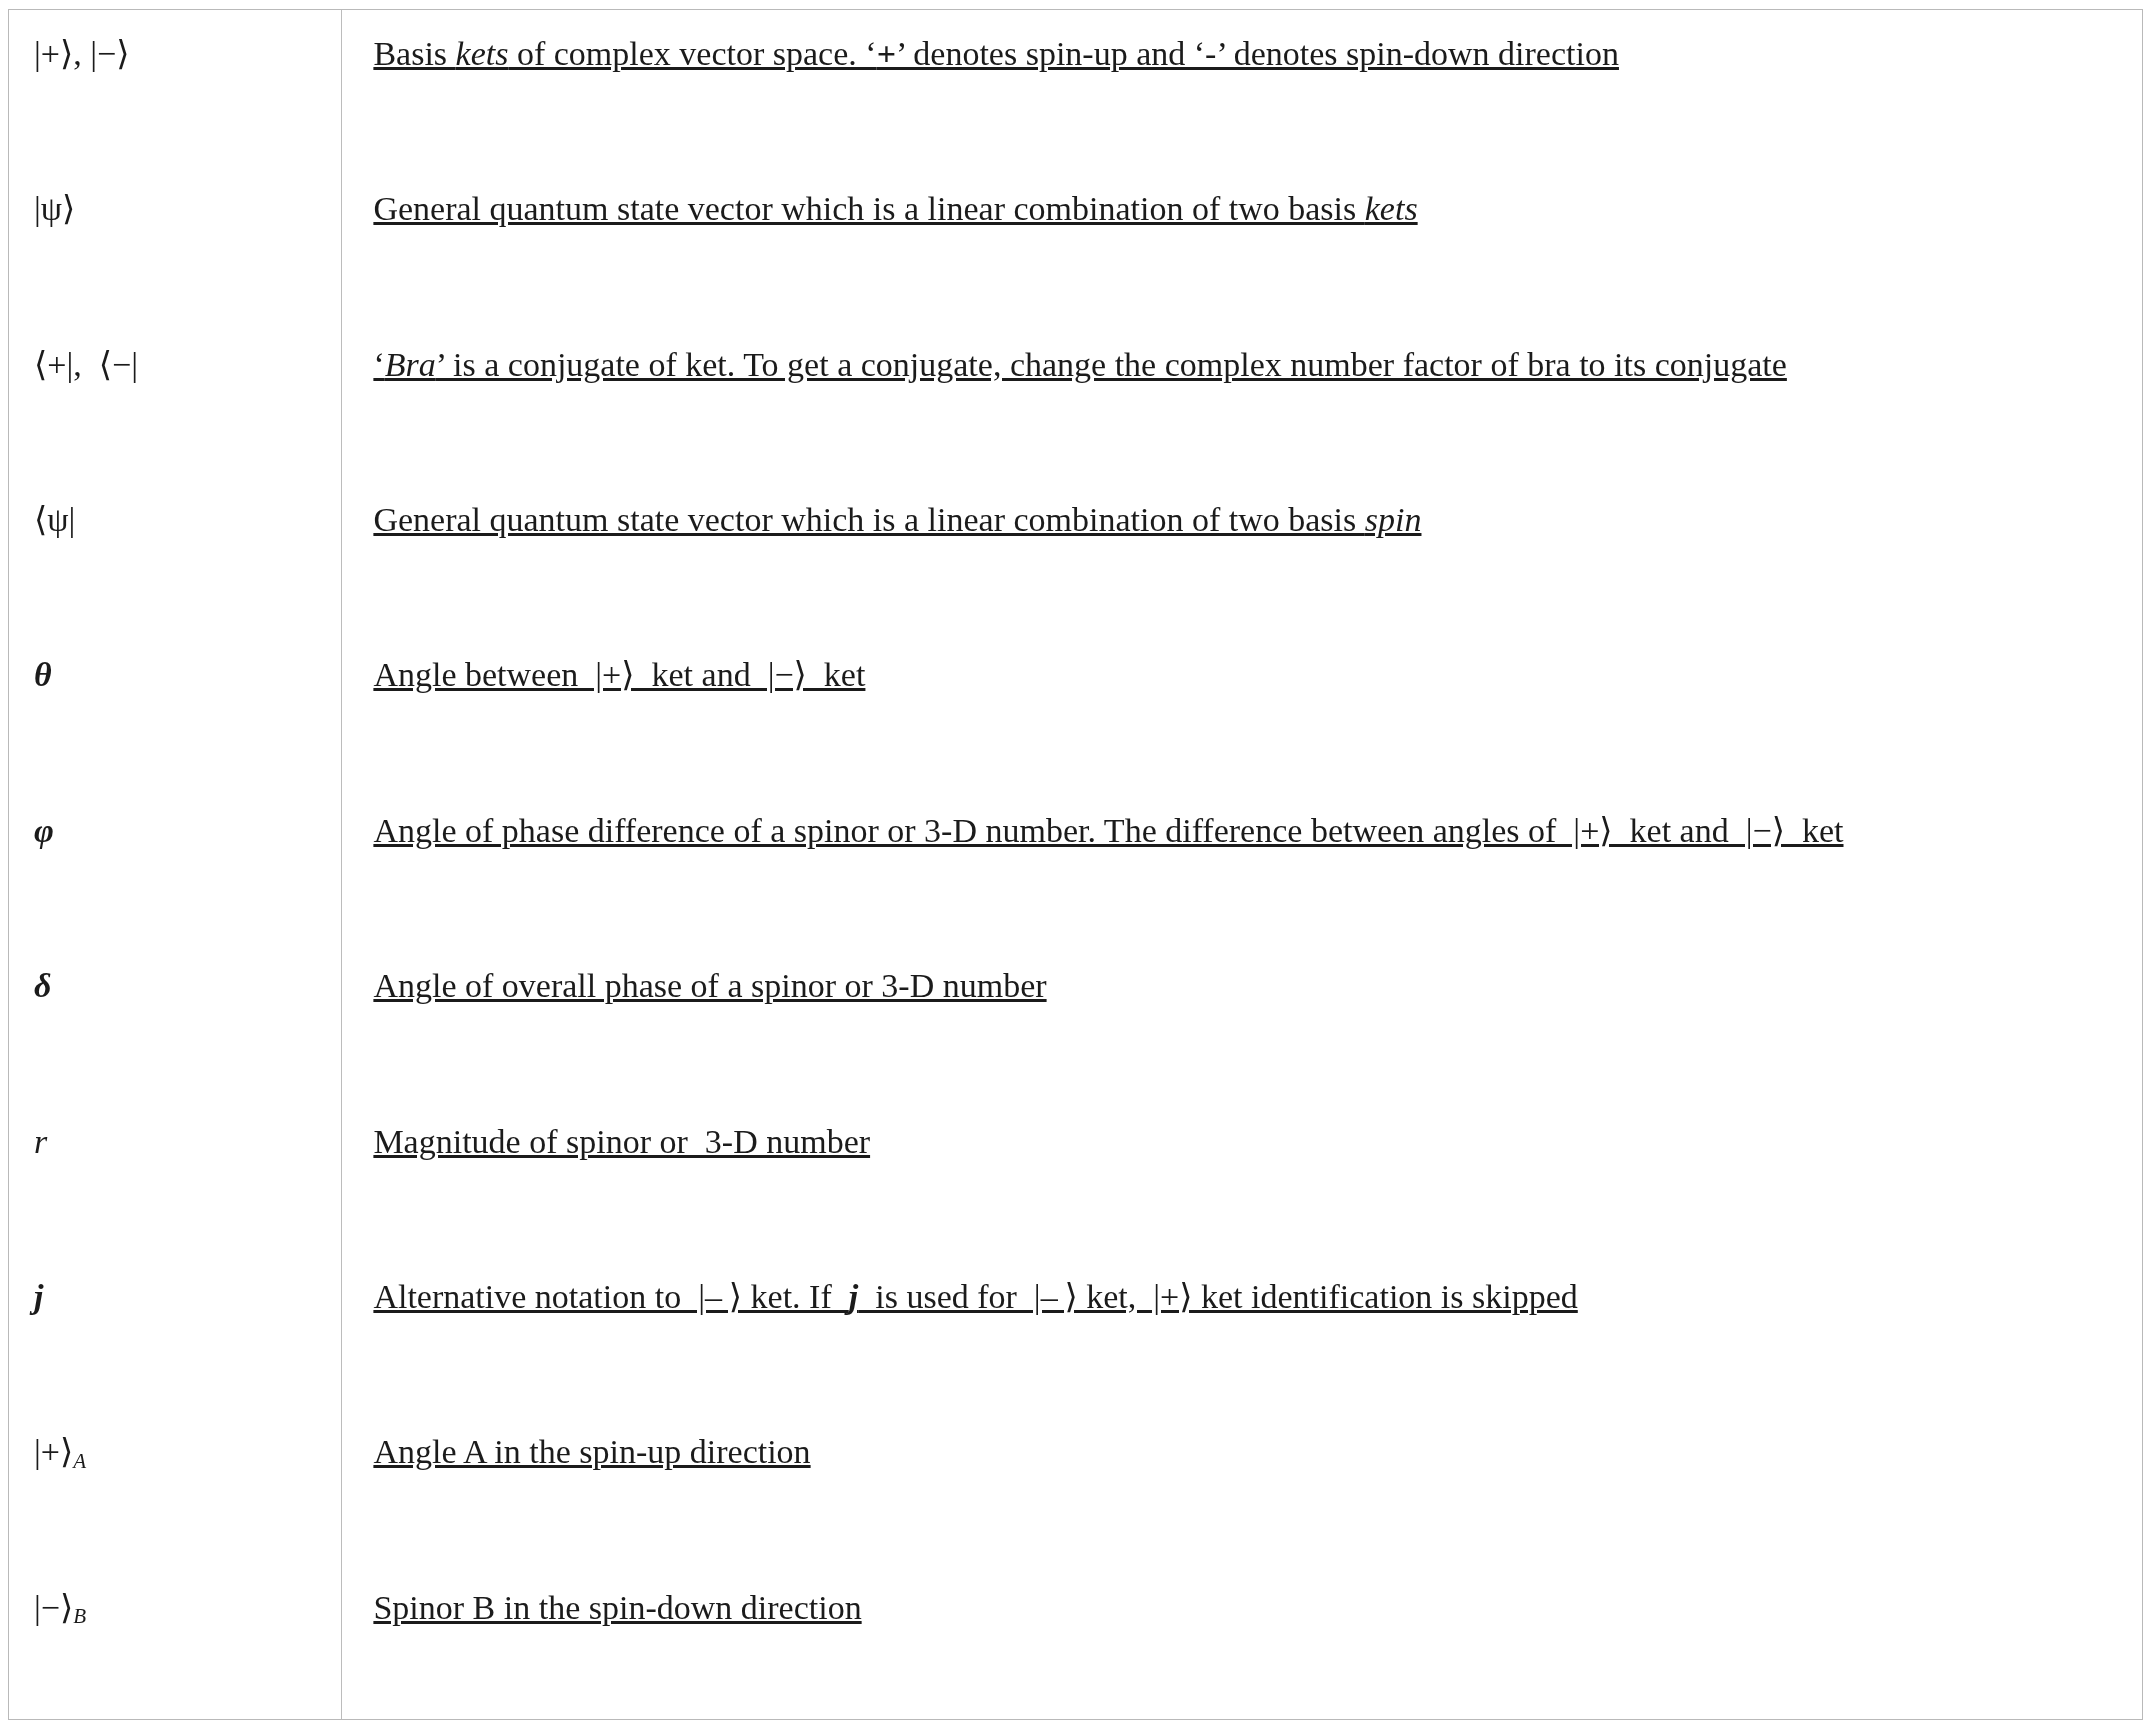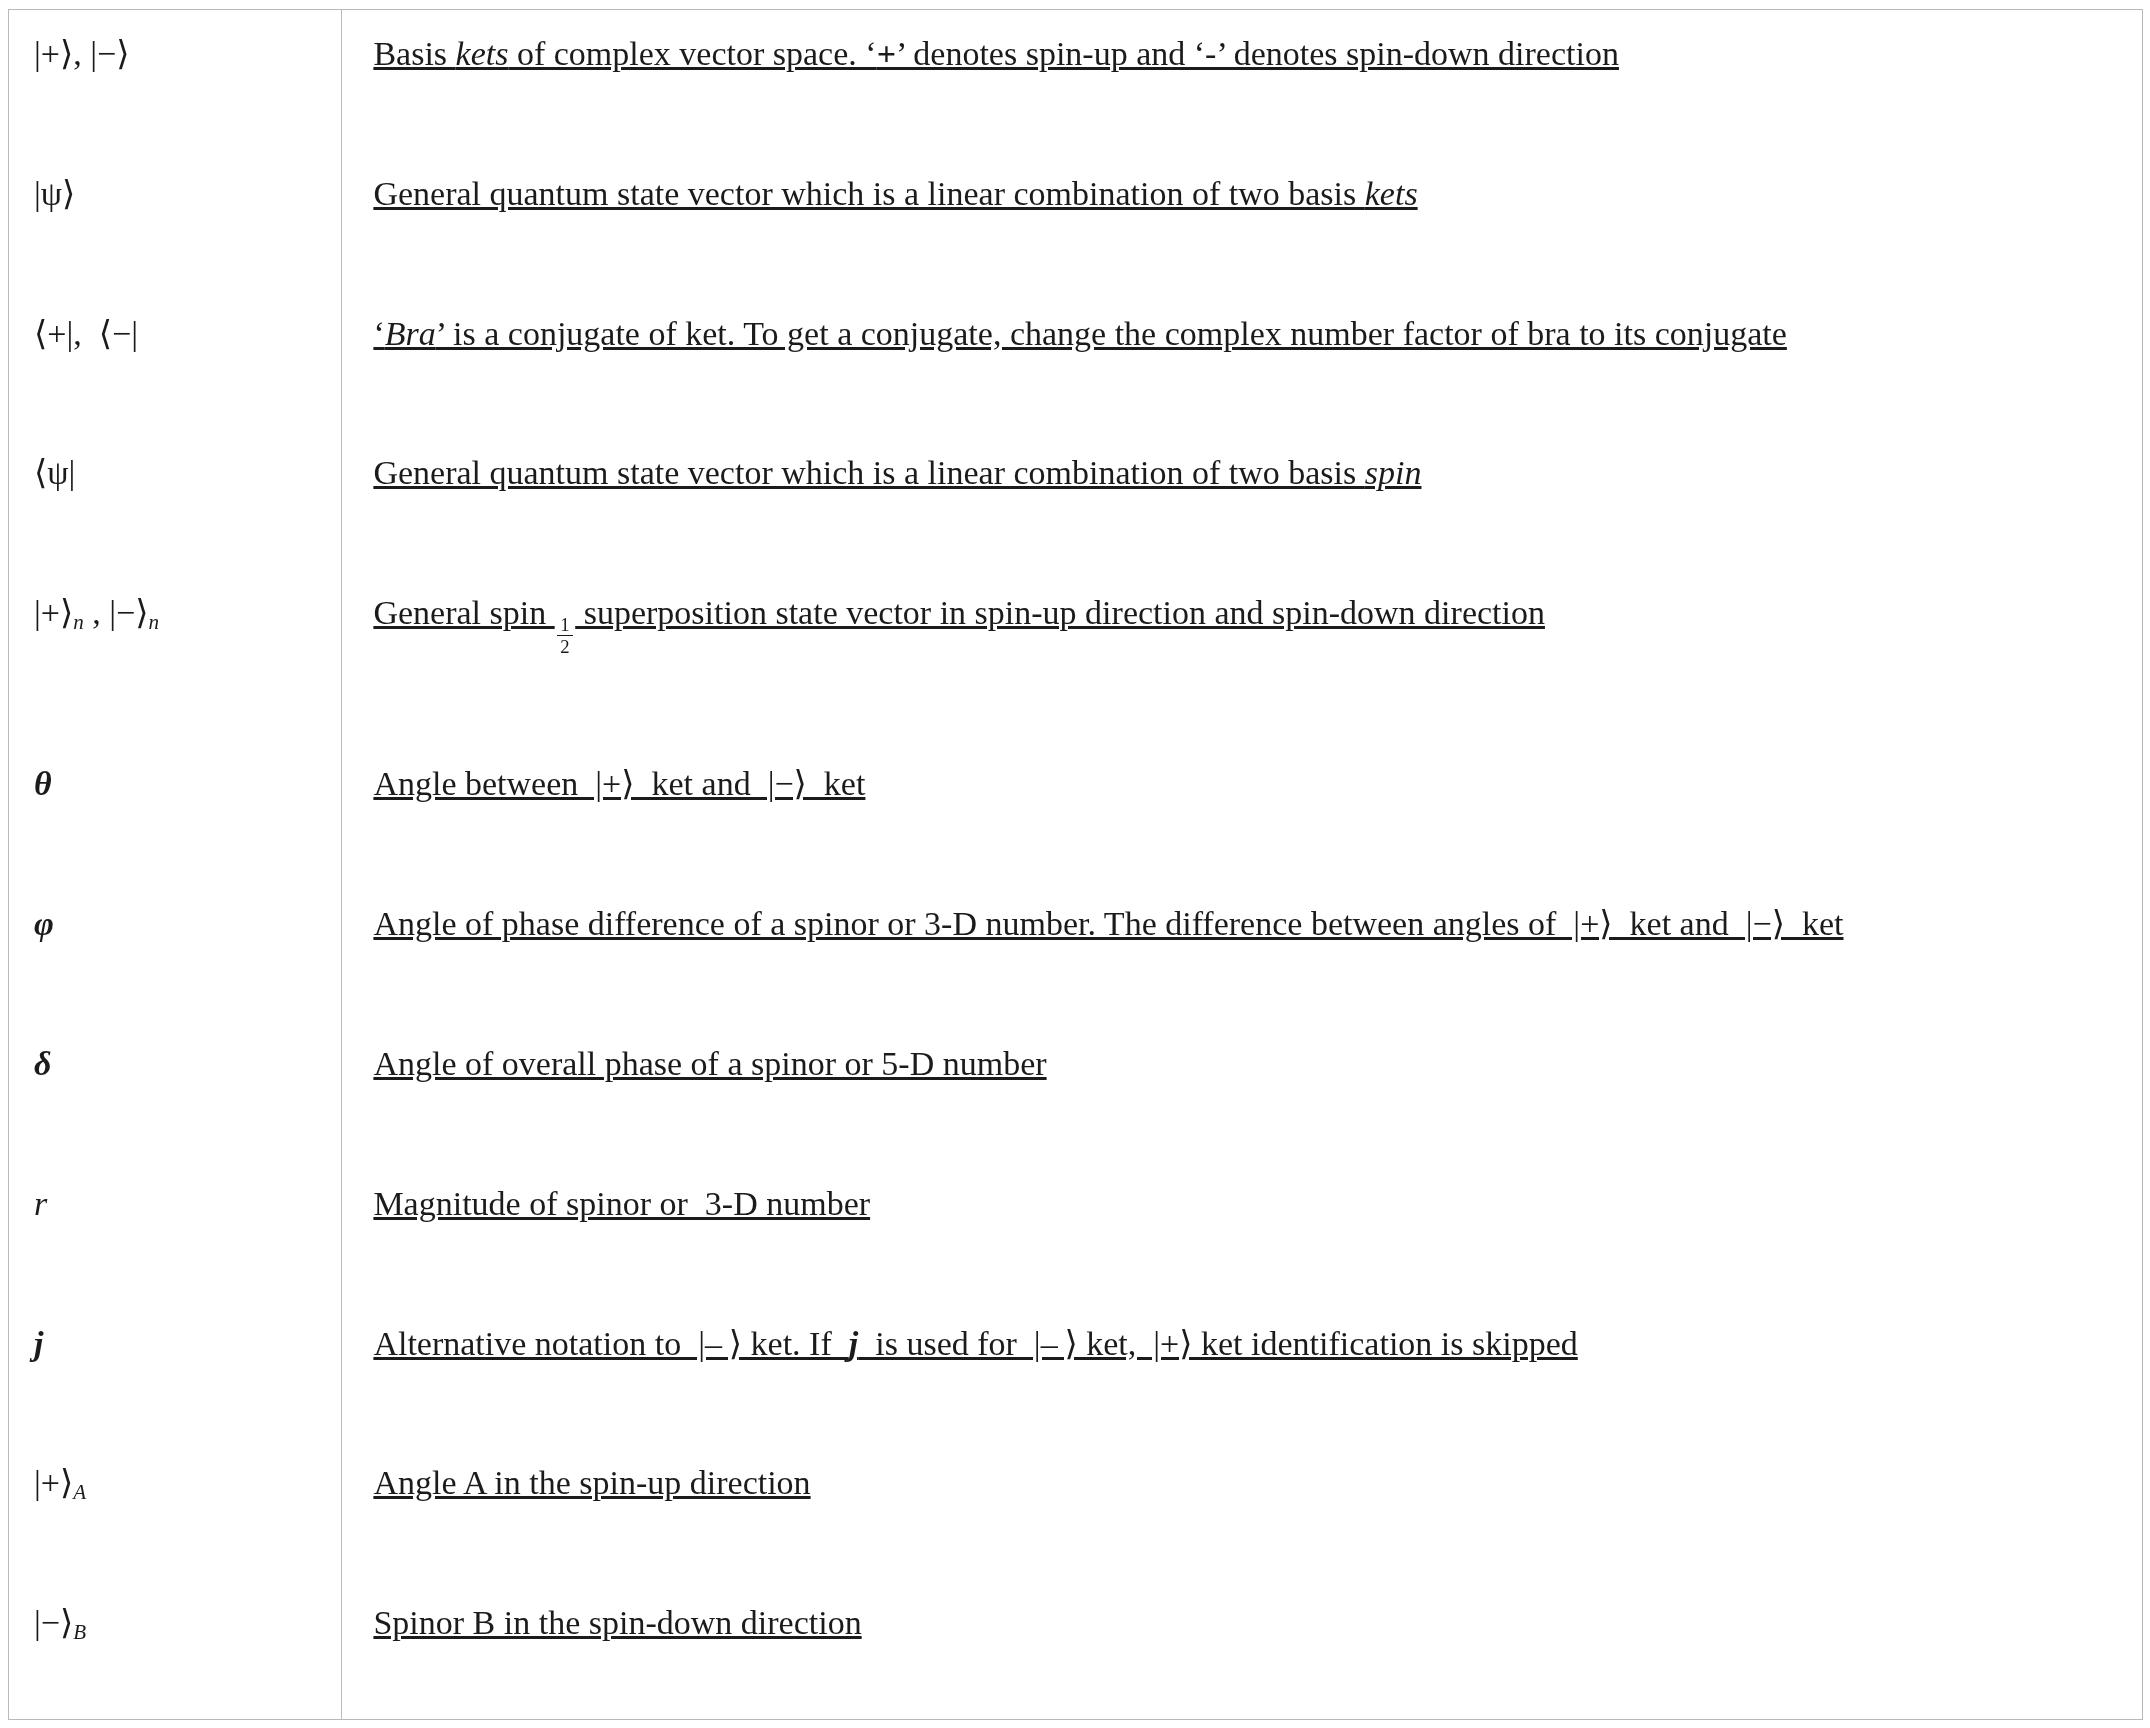--- a/index.html
+++ b/index.html
@@ -86,37 +86,30 @@
         </tr>
         <tr>
           <td class="symbol"><span>⟨+|,&nbsp; ⟨−|</span></td>
           <td class="desc"><span>‘</span><span class="it">Bra</span><span>’ is a conjugate of ket. To get a conjugate, change the complex number factor of bra to its conjugate</span></td>
         </tr>
         <tr>
           <td class="symbol"><span>⟨ψ|</span></td>
           <td class="desc"><span>General quantum state vector which is a linear combination of two basis </span><span class="it">spin</span></td>
         </tr>
         <tr>
-          <td class="symbol"><span>|+⟩</span><span class="it sub">n</span><span> , |−⟩</span><span class="it sub">n</span></td>
-          <td class="desc"><span>General spin </span><span class="frac">
-              <span class="num">1</span>
-              <span class="den">2</span>
-            </span><span> superposition state vector in spin-up direction and spin-down direction</span></td>
-        </tr>
-        <tr>
           <td class="symbol"><span class="it bd">θ</span></td>
           <td class="desc"><span>Angle between &nbsp;|+⟩ &nbsp;ket and &nbsp;|−⟩ &nbsp;ket</span></td>
         </tr>
         <tr>
           <td class="symbol"><span class="it bd">φ</span></td>
           <td class="desc"><span>Angle of phase difference of a spinor or 3-D number. The difference between angles of &nbsp;|+⟩ &nbsp;ket and &nbsp;|−⟩ &nbsp;ket</span></td>
         </tr>
         <tr>
           <td class="symbol"><span class="it bd">δ</span></td>
-          <td class="desc"><span>Angle of overall phase of a spinor or 5-D number</span></td>
+          <td class="desc"><span>Angle of overall phase of a spinor or 3-D number</span></td>
         </tr>
         <tr>
           <td class="symbol"><span class="it">r</span></td>
           <td class="desc"><span>Magnitude of spinor or &nbsp;3-D number</span></td>
         </tr>
         <tr>
           <td class="symbol"><span class="it bd">j</span></td>
           <td class="desc"><span>Alternative notation to &nbsp;|– ⟩ ket. If &nbsp;</span><span class="it bd">j</span><span> &nbsp;is used for &nbsp;|– ⟩ ket, &nbsp;|+⟩ ket identification is skipped</span></td>
         </tr>
         <tr>

